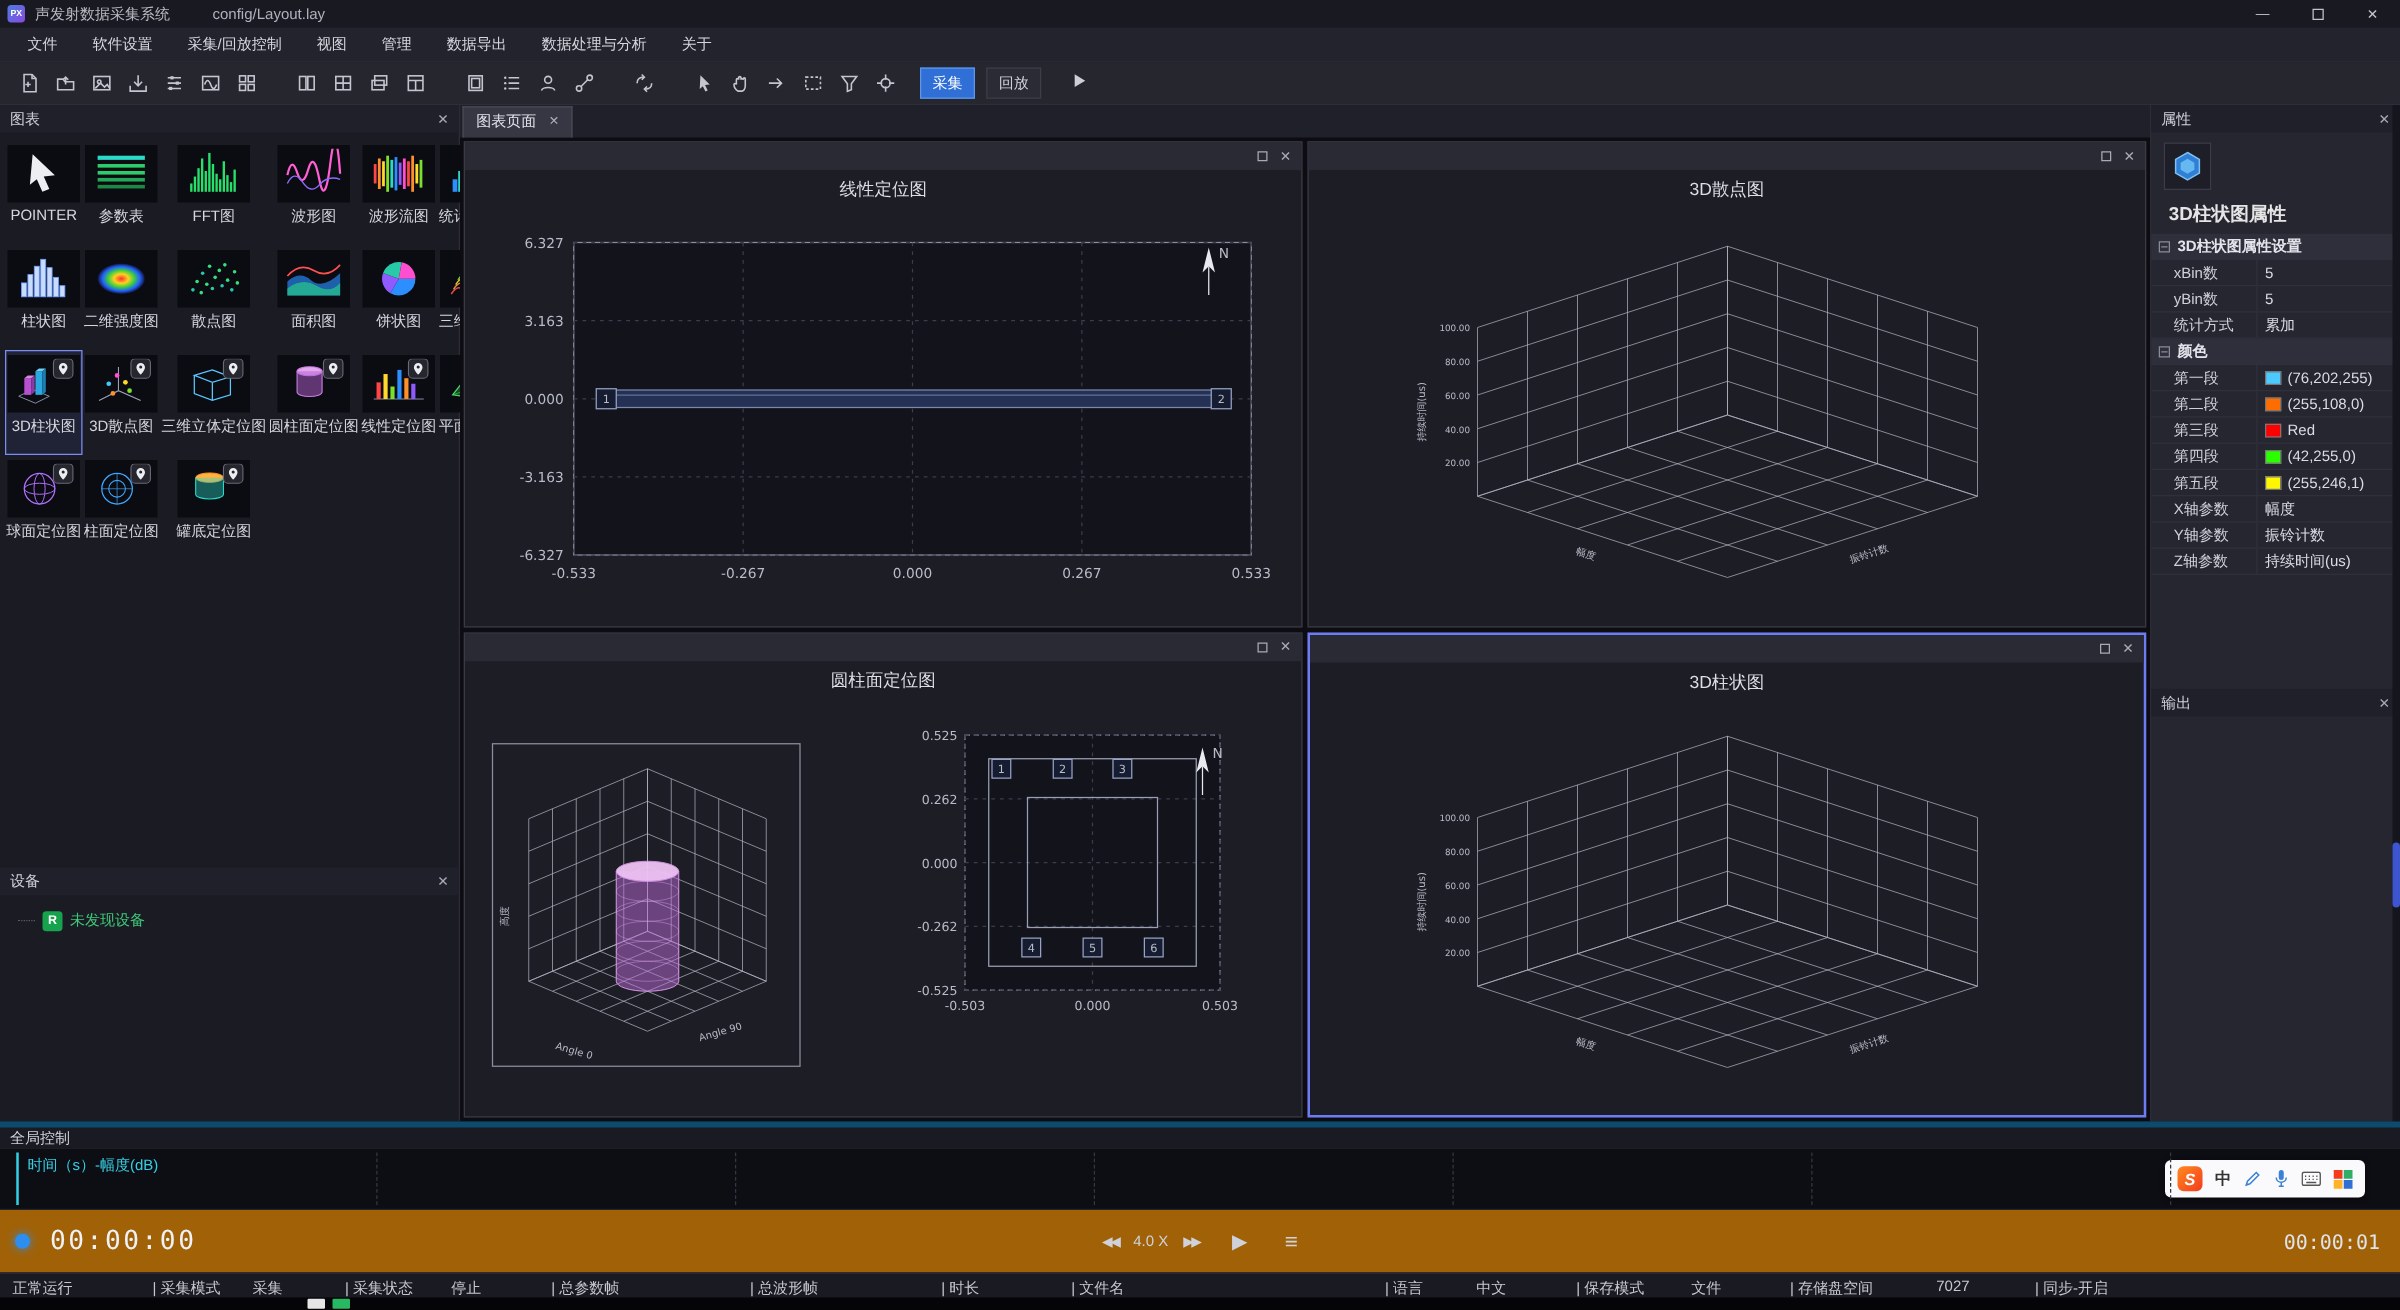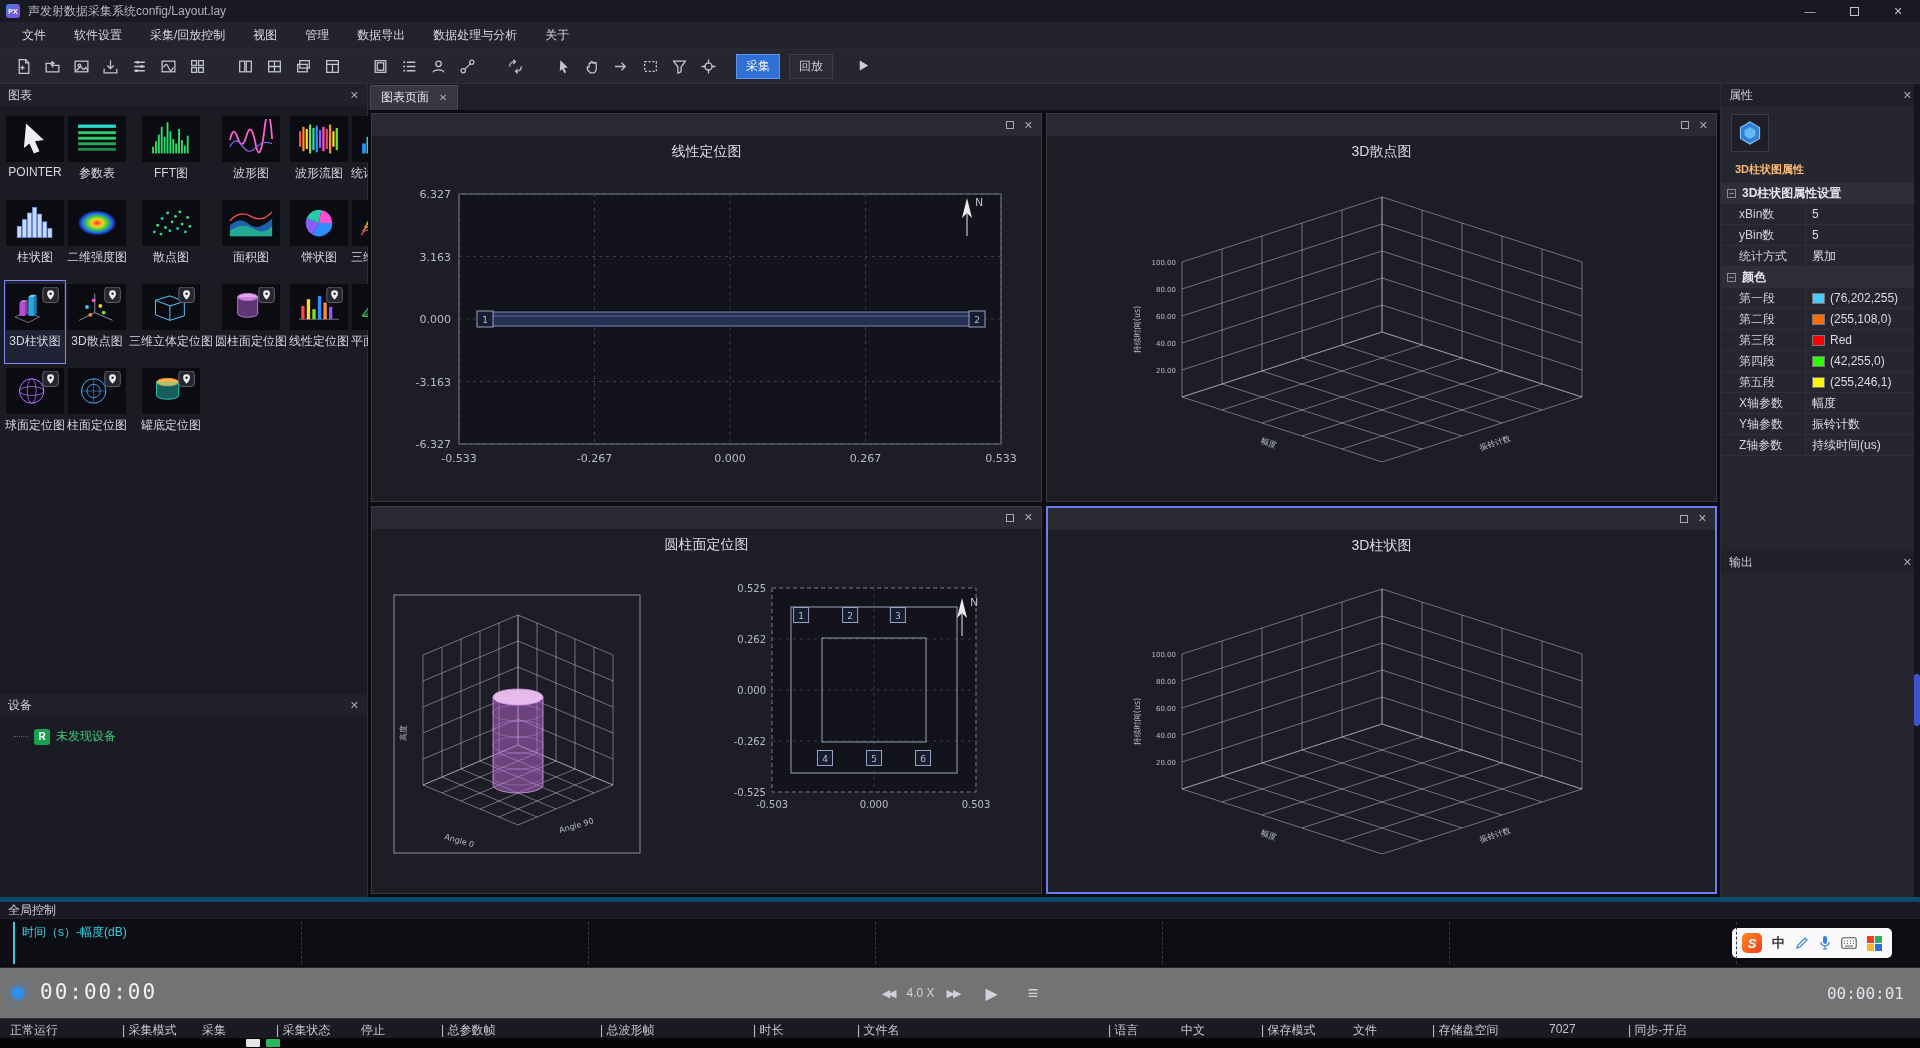--- a/index.html
+++ b/index.html
@@ -3,21 +3,21 @@
 <meta charset="utf-8">
 <style>
 *{box-sizing:border-box;margin:0;padding:0}
 html,body{width:1920px;height:1048px;overflow:hidden}
 body{background:#14141c;font-family:"Liberation Sans","DejaVu Sans",sans-serif;color:#d4d5dd;font-size:12px;position:relative}
 
 
 .titlebar{height:22px;background:#191921;display:flex;align-items:center;padding-left:6px}
 .app-badge{width:14px;height:14px;border-radius:3px;background:linear-gradient(135deg,#4a7de0,#8a4ae0);color:#fff;font-size:7px;font-weight:bold;display:flex;align-items:center;justify-content:center}
 .tb-title{margin-left:8px;color:#b9bac4}
-.tb-sub{color:#b0b1bc}
+.tb-sub{margin-left:34px;color:#b0b1bc}
 .win-controls{margin-left:auto;display:flex;height:100%}
 .win-btn{width:44px;display:flex;align-items:center;justify-content:center;color:#c2c3cd;font-size:11px}
 .win-box{width:9px;height:9px;border:1px solid #c2c3cd}
 
 
 .menubar{height:28px;background:#23232d;display:flex;align-items:center;padding-left:8px;border-bottom:1px solid #2c2c37}
 .menu-item{padding:0 14px;color:#d6d7de}
 .toolbar{height:34px;background:#26262f;display:flex;align-items:center;padding-left:10px;gap:3px;border-bottom:1px solid #2e2e39}
 .tool-icon{width:26px;height:26px;display:flex;align-items:center;justify-content:center;color:#c3c5cf}
 .tool-icon svg{width:17px;height:17px}
@@ -56,21 +56,21 @@
 .chart-title{text-align:center;font-size:14px;color:#dddee5;padding:7px 0 2px;flex:none}
 .chart-canvas{flex:1;display:flex;align-items:center;justify-content:center;min-height:0}
 .chart-canvas svg text{fill:#b8bcc8;font-family:"DejaVu Sans",sans-serif}
 .grid{stroke:#3c3c4c;stroke-dasharray:3 4;stroke-width:1}
 .cyl-wrap{display:flex;align-items:center;gap:44px}
 
 .right-col{width:200px;background:#262631;border-left:1px solid #2c2c37;display:flex;flex-direction:column}
 .props{height:467px;display:flex;flex-direction:column}
 .props-top{padding:8px 10px 2px}
 .props-icon{width:38px;height:38px;background:#1e1e29;border:1px solid #3c3c48;display:flex;align-items:center;justify-content:center}
-.props-obj-title{font-weight:bold;color:#fdba74;font-size:11px;padding:8px 0 6px 14px}
+.props-obj-title{font-weight:bold;color:#e5e5e5;font-size:15px;padding:8px 0 6px 14px}
 .prow{display:flex;height:21px;align-items:center;border-bottom:1px solid #30303c}
 .prow-section{background:#2f2f3b;font-weight:bold;color:#e4e5ec;gap:6px;padding-left:6px}
 .collapse-box{width:9px;height:9px;border:1px solid #8a8c98;position:relative;flex:none}
 .collapse-box::after{content:"";position:absolute;left:1px;right:1px;top:3px;border-top:1px solid #8a8c98}
 .prow-label{width:84px;padding-left:18px;color:#cfd0da;white-space:nowrap}
 .prow-value{flex:1;border-left:1px solid #30303c;padding-left:6px;display:flex;align-items:center;gap:5px;color:#dadbe4;height:100%;white-space:nowrap}
 .swatch{width:13px;height:11px;border:1px solid #777;flex:none}
 .output{flex:1;display:flex;flex-direction:column}
 .output-text{padding:8px 10px;color:#a9abb6;line-height:1.6}
 .vscroll{position:absolute;right:0;top:84px;width:6px;height:813px;background:#15151d}
@@ -79,21 +79,21 @@
 
 .global-label{height:21px;background:#1a1a22;border-top:5px solid #0c4a6e;display:flex;align-items:center;padding-left:8px;color:#cfd0d8}
 .timeline{height:50px;background:#0d0d14;position:relative;border-top:1px solid #23232d;border-bottom:1px solid #23232d}
 .tl-label{position:absolute;left:22px;top:5px;color:#35cfe3}
 .tl-playhead{position:absolute;left:13px;top:3px;bottom:3px;width:2px;background:#35cfe3}
 .tl-sep{position:absolute;top:3px;bottom:3px;border-left:1px dashed #363642}
 .sogou{position:absolute;right:28px;top:9px;height:30px;background:#fafafc;border-radius:5px;display:flex;align-items:center;padding:0 10px;gap:10px;box-shadow:0 1px 4px rgba(0,0,0,.5)}
 .sogou-s{width:20px;height:20px;border-radius:5px;background:linear-gradient(135deg,#ff8a1e,#f43b1e);color:#fff;font-weight:bold;font-style:italic;font-size:13px;display:flex;align-items:center;justify-content:center}
 .sogou-zh{color:#333;font-weight:bold;font-size:13px}
 .sogou-grid{display:grid;grid-template-columns:7px 7px;grid-auto-rows:7px;gap:1px}
-.transport{height:50px;background:#737373;position:relative}
+.transport{height:50px;background:#a16207;position:relative}
 .tp-dot{position:absolute;left:12px;top:19px;width:12px;height:12px;border-radius:50%;background:#2e8ef0;box-shadow:0 0 8px #2e8ef0}
 .tp-time-left{position:absolute;left:40px;top:12px;font-family:"DejaVu Sans Mono",monospace;font-size:21px;letter-spacing:2px;color:#eef1f6}
 .tp-center{position:absolute;left:50%;top:0;height:100%;transform:translateX(-50%);display:flex;align-items:center;color:#cfd2da}
 .tp-skip{font-size:11px;letter-spacing:-2px}
 .tp-speed{font-size:12px;margin:0 12px}
 .tp-play{font-size:16px;margin-left:26px}
 .tp-menu{font-size:18px;margin-left:30px}
 .tp-time-right{position:absolute;right:16px;top:16px;font-family:"DejaVu Sans Mono",monospace;font-size:16px;color:#dfe3ea}
 .statusbar{height:20px;background:#1a1a22;border-top:1px solid #2e2e38;position:relative;color:#c6c8d0}
 .sb-item{position:absolute;top:3px;white-space:nowrap}

